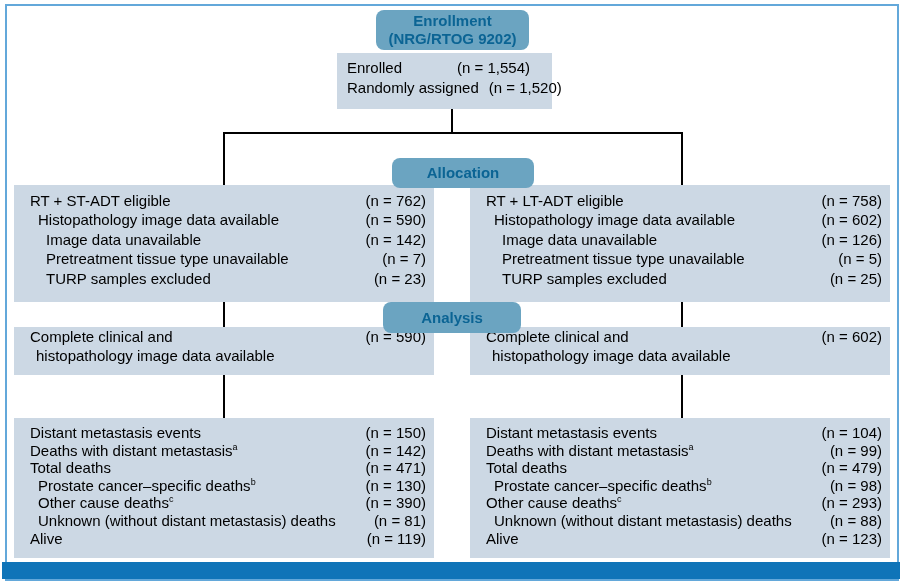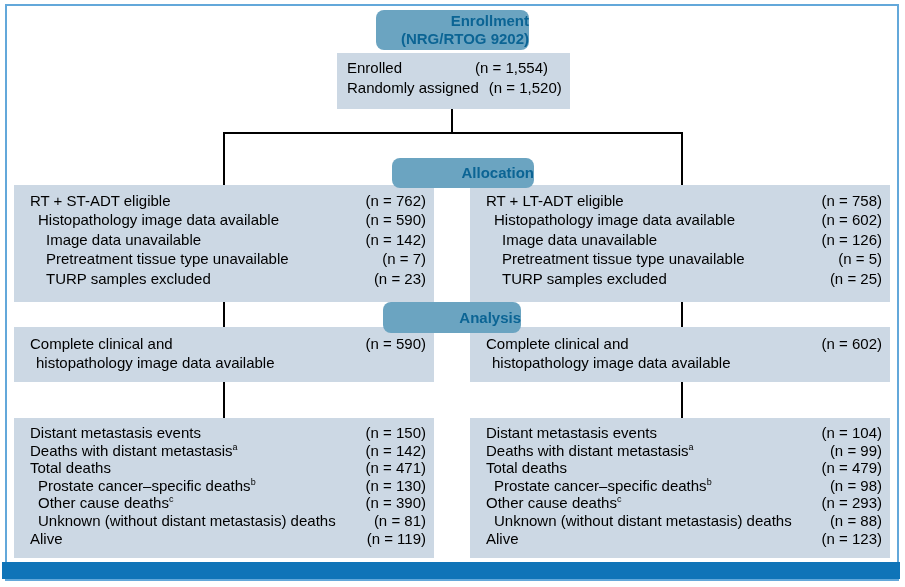--- a/index.html
+++ b/index.html
@@ -22,21 +22,21 @@
     position: absolute;
     left: 2px; top: 562px;
     width: 898px; height: 17px;
     background: #0f74b8;
   }
   .hdr {
     position: absolute;
     background: #6ba4c1;
     color: #0b6494;
     font-weight: bold;
-    text-align: right;
+    text-align: center;
     border-radius: 8px;
     display: flex;
     flex-direction: column;
     justify-content: center;
     line-height: 18px;
     z-index: 3;
   }
   .box {
     position: absolute;
     background: #ccd8e4;
@@ -49,21 +49,21 @@
     line-height: 19.4px;
     padding: 0 8px 0 16px;
   }
   .enroll .row { padding: 0 22px 0 10px; line-height: 20px; }
   .outcome .row { line-height: 17.6px; }
   .row .lbl { white-space: nowrap; }
   .row .val { white-space: nowrap; padding-left: 10px; }
   .i1 .lbl { padding-left: 8px; }
   .i2 .lbl { padding-left: 16px; text-align: right; }
   sup { font-size: 9px; line-height: 0; }
-  .pad-top-7 { padding-top: 7px; }
+  .pad-top-7 { }
   .pad-top-6 { padding-top: 6px; }
   .pad-top-5 { padding-top: 5px; }
   .line {
     position: absolute;
     background: #000;
     z-index: 1;
   }
   .analysis-line2 { padding-left: 22px; line-height: 19.4px; }
 </style>
 </head>
@@ -80,21 +80,21 @@
   <div class="line" style="left:223px; top:296px; width:2px; height:32px;"></div>
   <div class="line" style="left:681px; top:296px; width:2px; height:32px;"></div>
   <div class="line" style="left:223px; top:374px; width:2px; height:45px;"></div>
   <div class="line" style="left:681px; top:374px; width:2px; height:45px;"></div>
 
   <div class="hdr" style="left:376px; top:10px; width:153px; height:40px;">
     <div>Enrollment</div>
     <div>(NRG/RTOG 9202)</div>
   </div>
 
-  <div class="box enroll pad-top-5" style="left:337px; top:53px; width:233px; height:51px;">
+  <div class="box enroll pad-top-5" style="left:337px; top:53px; width:215px; height:51px;">
     <div class="row">
       <span class="lbl">Enrolled</span>
       <span class="val">(n = 1,554)</span>
     </div>
     <div class="row">
       <span class="lbl">Randomly assigned</span>
       <span class="val">(n = 1,520)</span>
     </div>
   </div>
 

